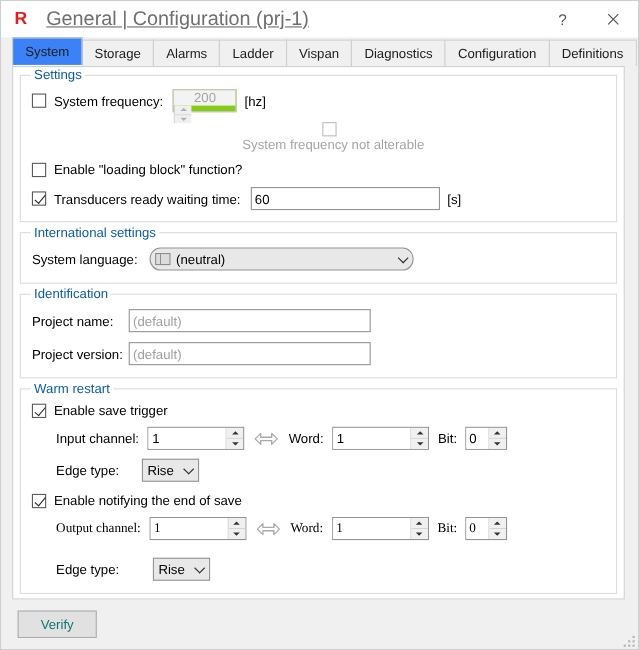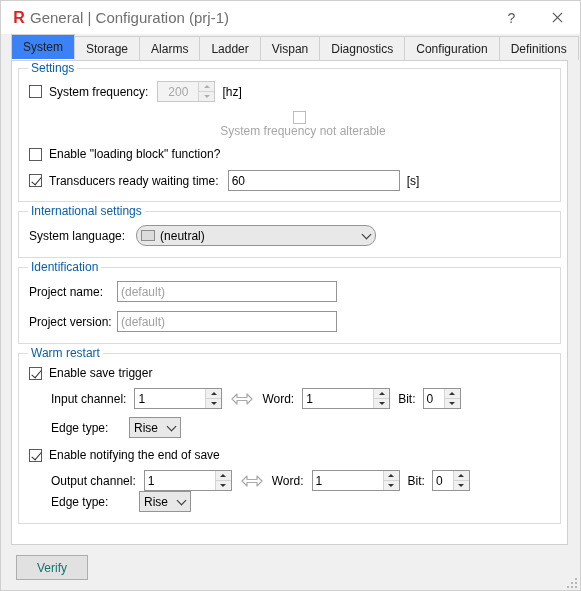--- a/index.html
+++ b/index.html
@@ -29,24 +29,25 @@
     position: relative;
   }
   #app-logo {
     width: 18px; height: 18px;
     display: flex; align-items: center; justify-content: center;
     font-weight: bold; font-size: 16px; color: #e02020;
     font-family: "Liberation Sans", sans-serif;
     line-height: 1;
   }
   #title-text {
-    margin-left: 2px;
-    font-size: 15px;
+    margin-left: 14px;
+    font-size: 18px;
     color: #6f6f6f;
     white-space: nowrap;
+    text-decoration: underline;
   }
   .cap-btn {
     position: absolute; top: 0; height: 33px; width: 45px;
     display: flex; align-items: center; justify-content: center;
     color: #5a5a5a; font-size: 13px;
   }
   .cap-btn.help { right: 46px; font-size: 14px; }
   .cap-btn.close { right: 0; }
   .x-glyph { position: relative; width: 13px; height: 13px; }
   .x-glyph::before, .x-glyph::after {
@@ -155,21 +156,21 @@
     background: #ffffff;
     height: 21px;
   }
   .spin .val {
     flex: 1;
     display: flex; align-items: center;
     padding-left: 3px;
     font-size: 12px;
     background: #ffffff;
   }
-  .spin.disabled { border-color: #c8c8c8; background: #84cc16; }
+  .spin.disabled { border-color: #c8c8c8; background: #84cc16; flex-direction: column; }
   .spin.disabled .val { color: #a6a6a6; background: #f3f3f3; justify-content: center; padding-left: 0; }
   .spin .btns {
     width: 16px;
     display: flex; flex-direction: column;
     border-left: 1px solid #d4d4d4;
     flex: 0 0 16px;
   }
   .spin .btns .b {
     flex: 1;
     background: #f0f0f0;
@@ -430,21 +431,21 @@
           <span class="combo-text">Rise</span>
           <span class="chev"></span>
         </span>
       </div>
 
       <div class="row" style="margin-bottom:8px;">
         <span class="cb checked"></span>
         <span class="cb-label">Enable notifying the end of save</span>
       </div>
 
-      <div class="row" style="margin-bottom:0; padding-left:22px;">
+      <div class="row" style="margin-bottom:16px; padding-left:22px;font-family:Liberation Serif, serif;">
         <span class="lbl">Output channel:</span>
         <span class="spin" style="width:88px; margin-left:8px;">
           <span class="val">1</span>
           <span class="btns">
             <span class="b up">
                 <span class="tri-up"></span>
               </span>
             <span class="b dn">
                 <span class="tri-dn"></span>
               </span>

